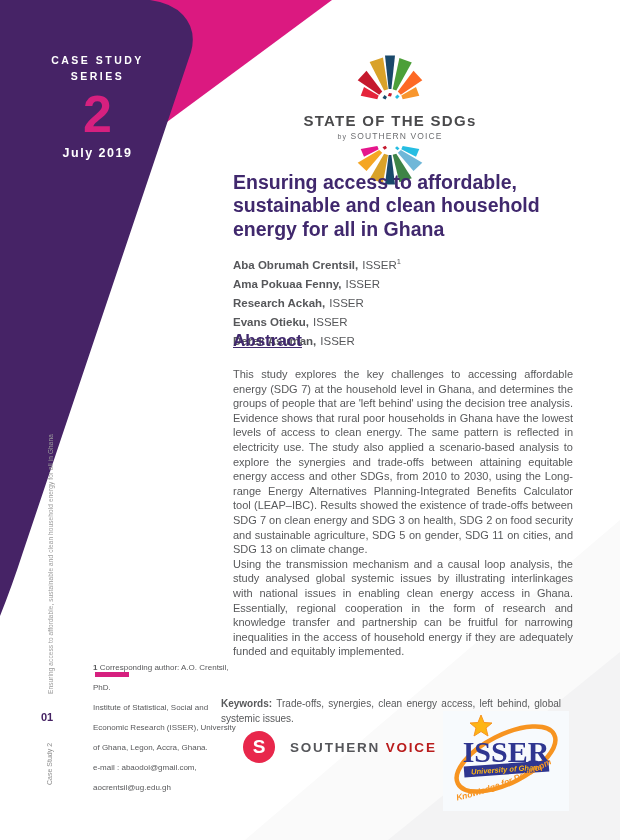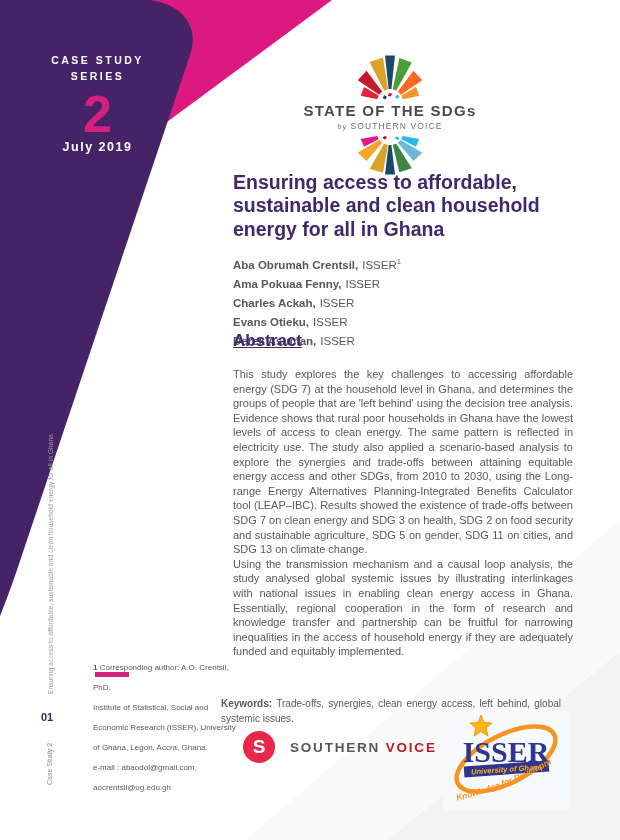--- a/index.html
+++ b/index.html
@@ -7,25 +7,25 @@
     position:relative; width:620px; height:840px; background:#ffffff;
     overflow:hidden; font-family:"Liberation Sans", sans-serif;padding-left:12px;
     -webkit-font-smoothing:antialiased;
   }
   .bg-svg { position:absolute; left:0; top:0; width:620px; height:840px; }
 
   
   .badge { position:absolute; left:35px; top:53px; width:125px; text-align:center; color:#ffffff; }
   .badge-series { font-size:10.5px; font-weight:bold; letter-spacing:2.5px; line-height:1.5; }
   .badge-number { font-size:52px; font-weight:bold; color:#D6207F; line-height:1.0; margin-top:3px; }
-  .badge-date { font-size:12.5px; font-weight:bold; letter-spacing:1.5px; margin-top:0; }
+  .badge-date { font-size:12.5px; font-weight:bold; letter-spacing:1.5px; margin-top:6px; }
 
   
   .logo-block { position:absolute; left:250px; top:55px; width:280px; text-align:center; }
-  .logo-title { font-size:15px; font-weight:bold; color:#4A4A4C; letter-spacing:1.3px; margin-top:2px; }
+  .logo-title { font-size:15px; font-weight:bold; color:#4A4A4C; letter-spacing:1.3px; margin-top:12px; }
   .logo-byline { font-size:8.5px; color:#6d6e71; letter-spacing:1.1px; margin-top:2px; margin-bottom:4px; }
   .logo-byline .by { font-size:7px; }
 
   .doc-title { position:absolute; left:233px; top:171px; width:340px; font-size:19.5px;
     line-height:1.2; font-weight:bold; color:#40286D; }
 
   .authors { position:absolute; left:233px; top:252px; font-size:11.5px; color:#56575A; }
   .author-row { line-height:19px; }
   .author-name { font-weight:bold; }
   .author-aff { margin-left:4px; }
@@ -107,21 +107,21 @@
         <path d="M53,42 L55.5,39.5 L57.5,41.5 L55,44 Z" fill="#26BDE2"></path>
       </g>
     </svg>
   </div>
 
   <h1 class="doc-title" style="margin:0;">Ensuring access to affordable, sustainable and clean household energy for all in Ghana</h1>
 
   <div class="authors">
     <div class="author-row"><span class="author-name">Aba Obrumah Crentsil,</span><span class="author-aff">ISSER</span><sup>1</sup></div>
     <div class="author-row"><span class="author-name">Ama Pokuaa Fenny,</span><span class="author-aff">ISSER</span></div>
-    <div class="author-row"><span class="author-name">Charles Ackah,</span><span class="author-aff">ISSER</span></div>
+    <div class="author-row"><span class="author-name">Research Ackah,</span><span class="author-aff">ISSER</span></div>
     <div class="author-row"><span class="author-name">Evans Otieku,</span><span class="author-aff">ISSER</span></div>
     <div class="author-row"><span class="author-name">Derek Asuman,</span><span class="author-aff">ISSER</span></div>
   </div>
 
   <h2 class="abstract-heading" style="margin:0;text-decoration:underline;">Abstract</h2>
   <div class="abstract-body">
     <p>This study explores the key challenges to accessing affordable energy (SDG 7) at the household level in Ghana, and determines the groups of people that are 'left behind' using the decision tree analysis. Evidence shows that rural poor households in Ghana have the lowest levels of access to clean energy. The same pattern is reflected in electricity use. The study also applied a scenario-based analysis to explore the synergies and trade-offs between attaining equitable energy access and other SDGs, from 2010 to 2030, using the Long-range Energy Alternatives Planning-Integrated Benefits Calculator tool (LEAP–IBC). Results showed the existence of trade-offs between SDG 7 on clean energy and SDG 3 on health, SDG 2 on food security and sustainable agriculture, SDG 5 on gender, SDG 11 on cities, and SDG 13 on climate change.</p>
     <p>Using the transmission mechanism and a causal loop analysis, the study analysed global systemic issues by illustrating interlinkages with national issues in enabling clean energy access in Ghana. Essentially, regional cooperation in the form of research and knowledge transfer and partnership can be fruitful for narrowing inequalities in the access of household energy if they are adequately funded and equitably implemented.</p>
   </div>
 

